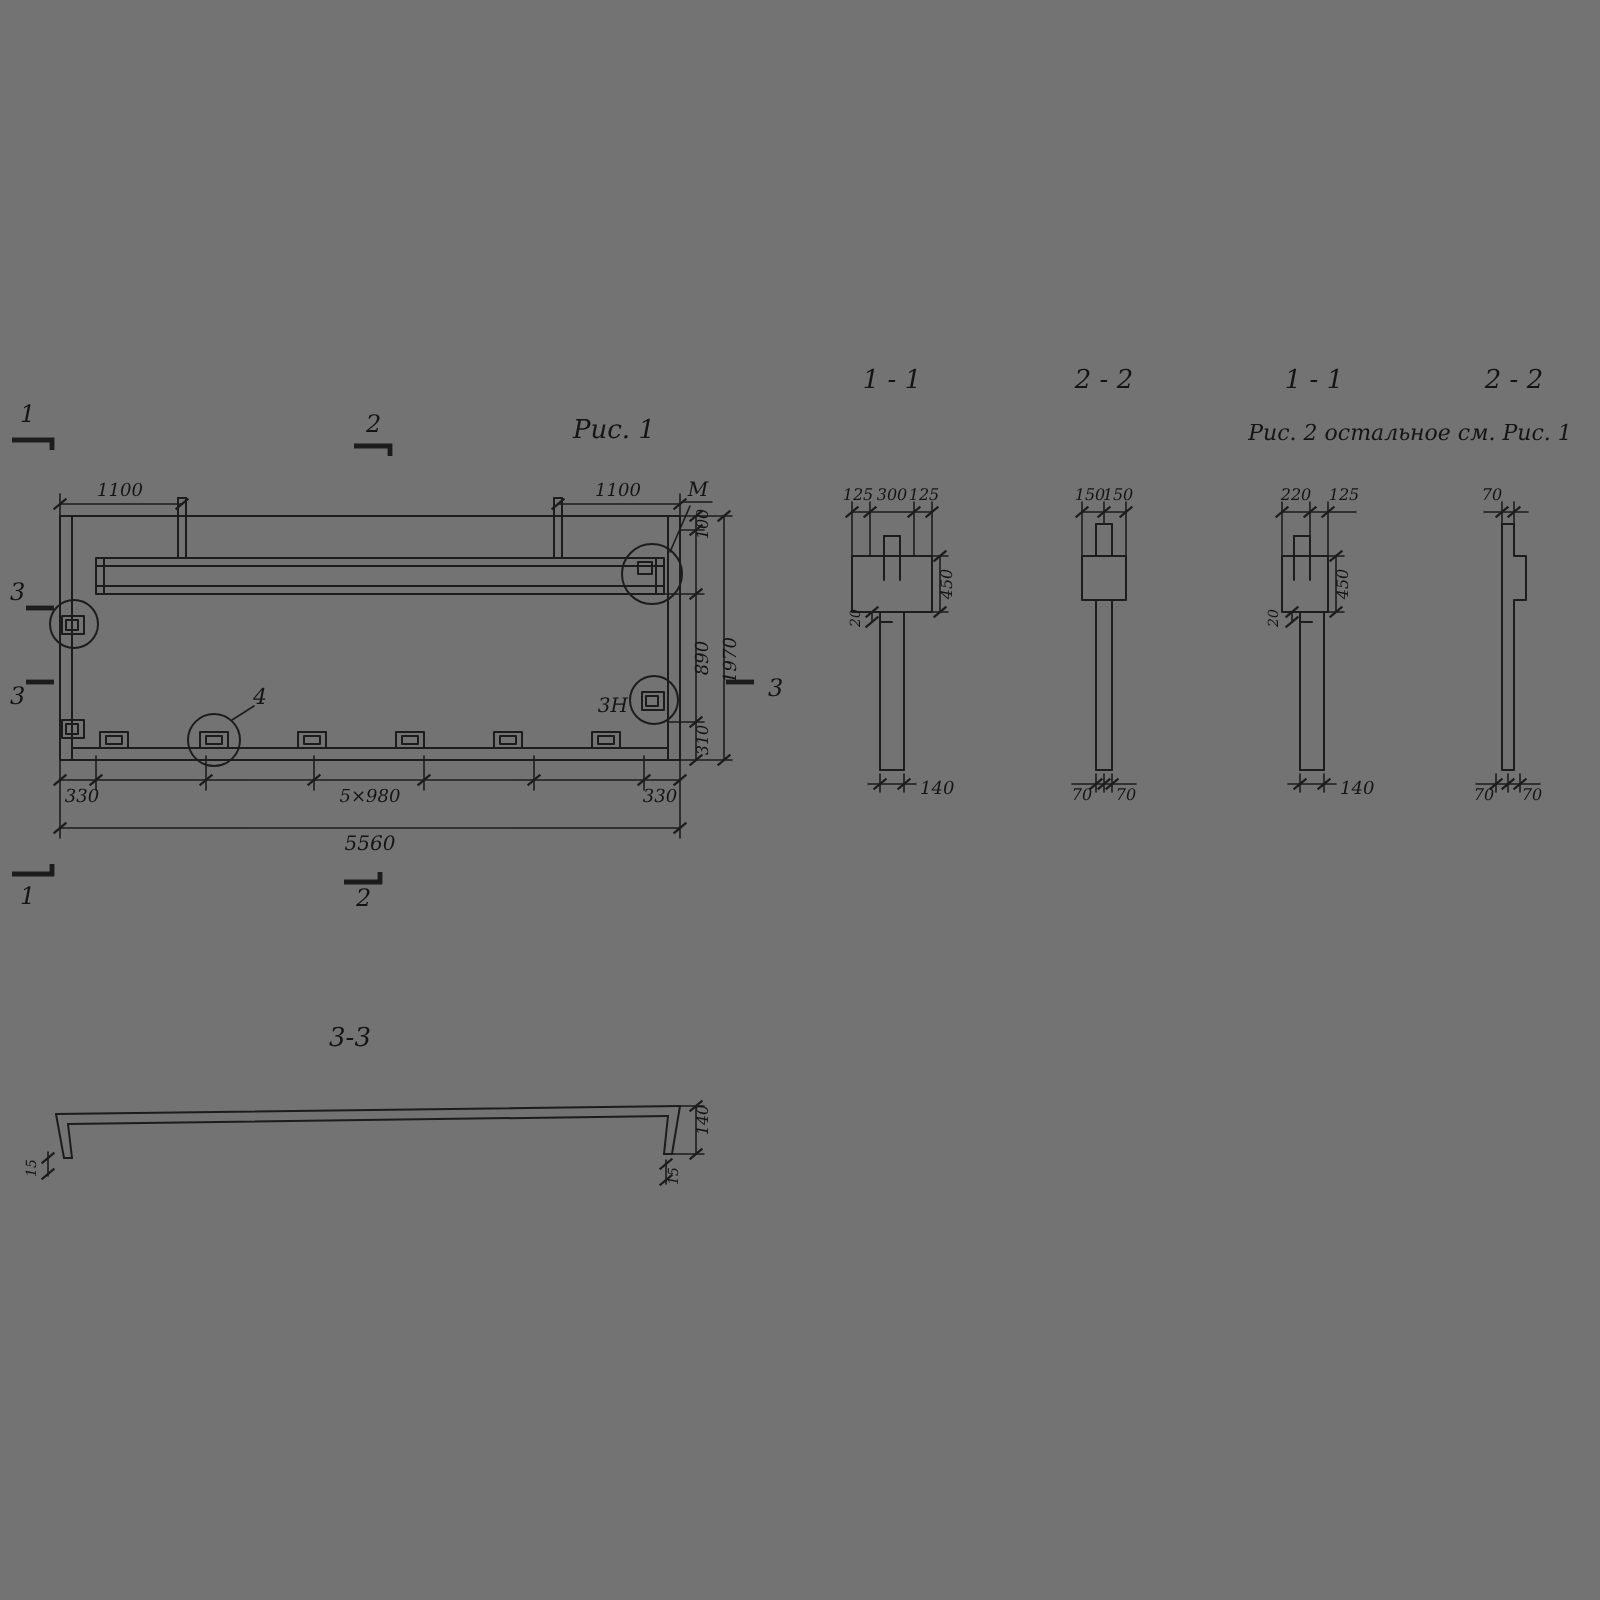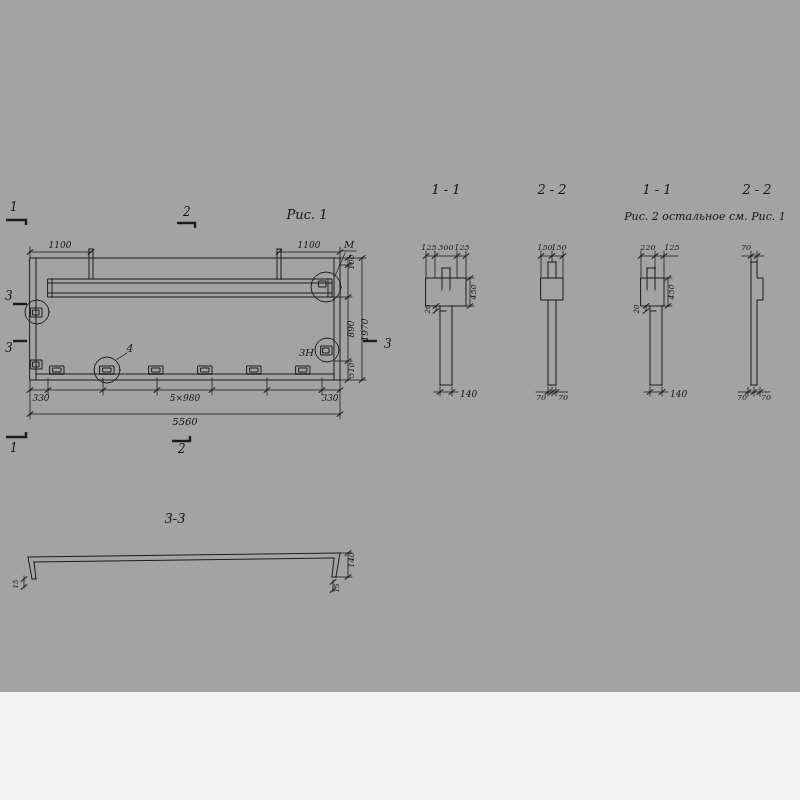--- a/index.html
+++ b/index.html
@@ -1,16 +1,16 @@
 <!DOCTYPE html>
 <html><head>
 <meta charset="utf-8">
 <style>
   html,body{margin:0;padding:0;background:#f3f3f3;}
-  .page{width:800px;height:692px;background:#a3a3a3;position:relative;margin:0 auto;
+  .page{width:800px;height:800px;background:#737373;position:relative;margin:0 auto;
         font-family:"DejaVu Serif",serif;}
   svg{display:block;}
   .s{stroke:#1c1c1c;stroke-width:1;fill:none;stroke-linecap:round;stroke-linejoin:round;}
   .d{stroke:#1c1c1c;stroke-width:.8;fill:none;stroke-linecap:round;}
   .thick{stroke:#1c1c1c;stroke-width:2.4;fill:none;stroke-linecap:butt;}
   text{fill:#141414;font-family:"DejaVu Serif",serif;font-style:italic;}
   .t13{font-size:13px;} .t12{font-size:12px;} .t11{font-size:11px;}
   .t10{font-size:10px;} .t9{font-size:9px;} .t8{font-size:8px;} .t7{font-size:7px;}
   .mid{text-anchor:middle;} .end{text-anchor:end;}
 </style>

